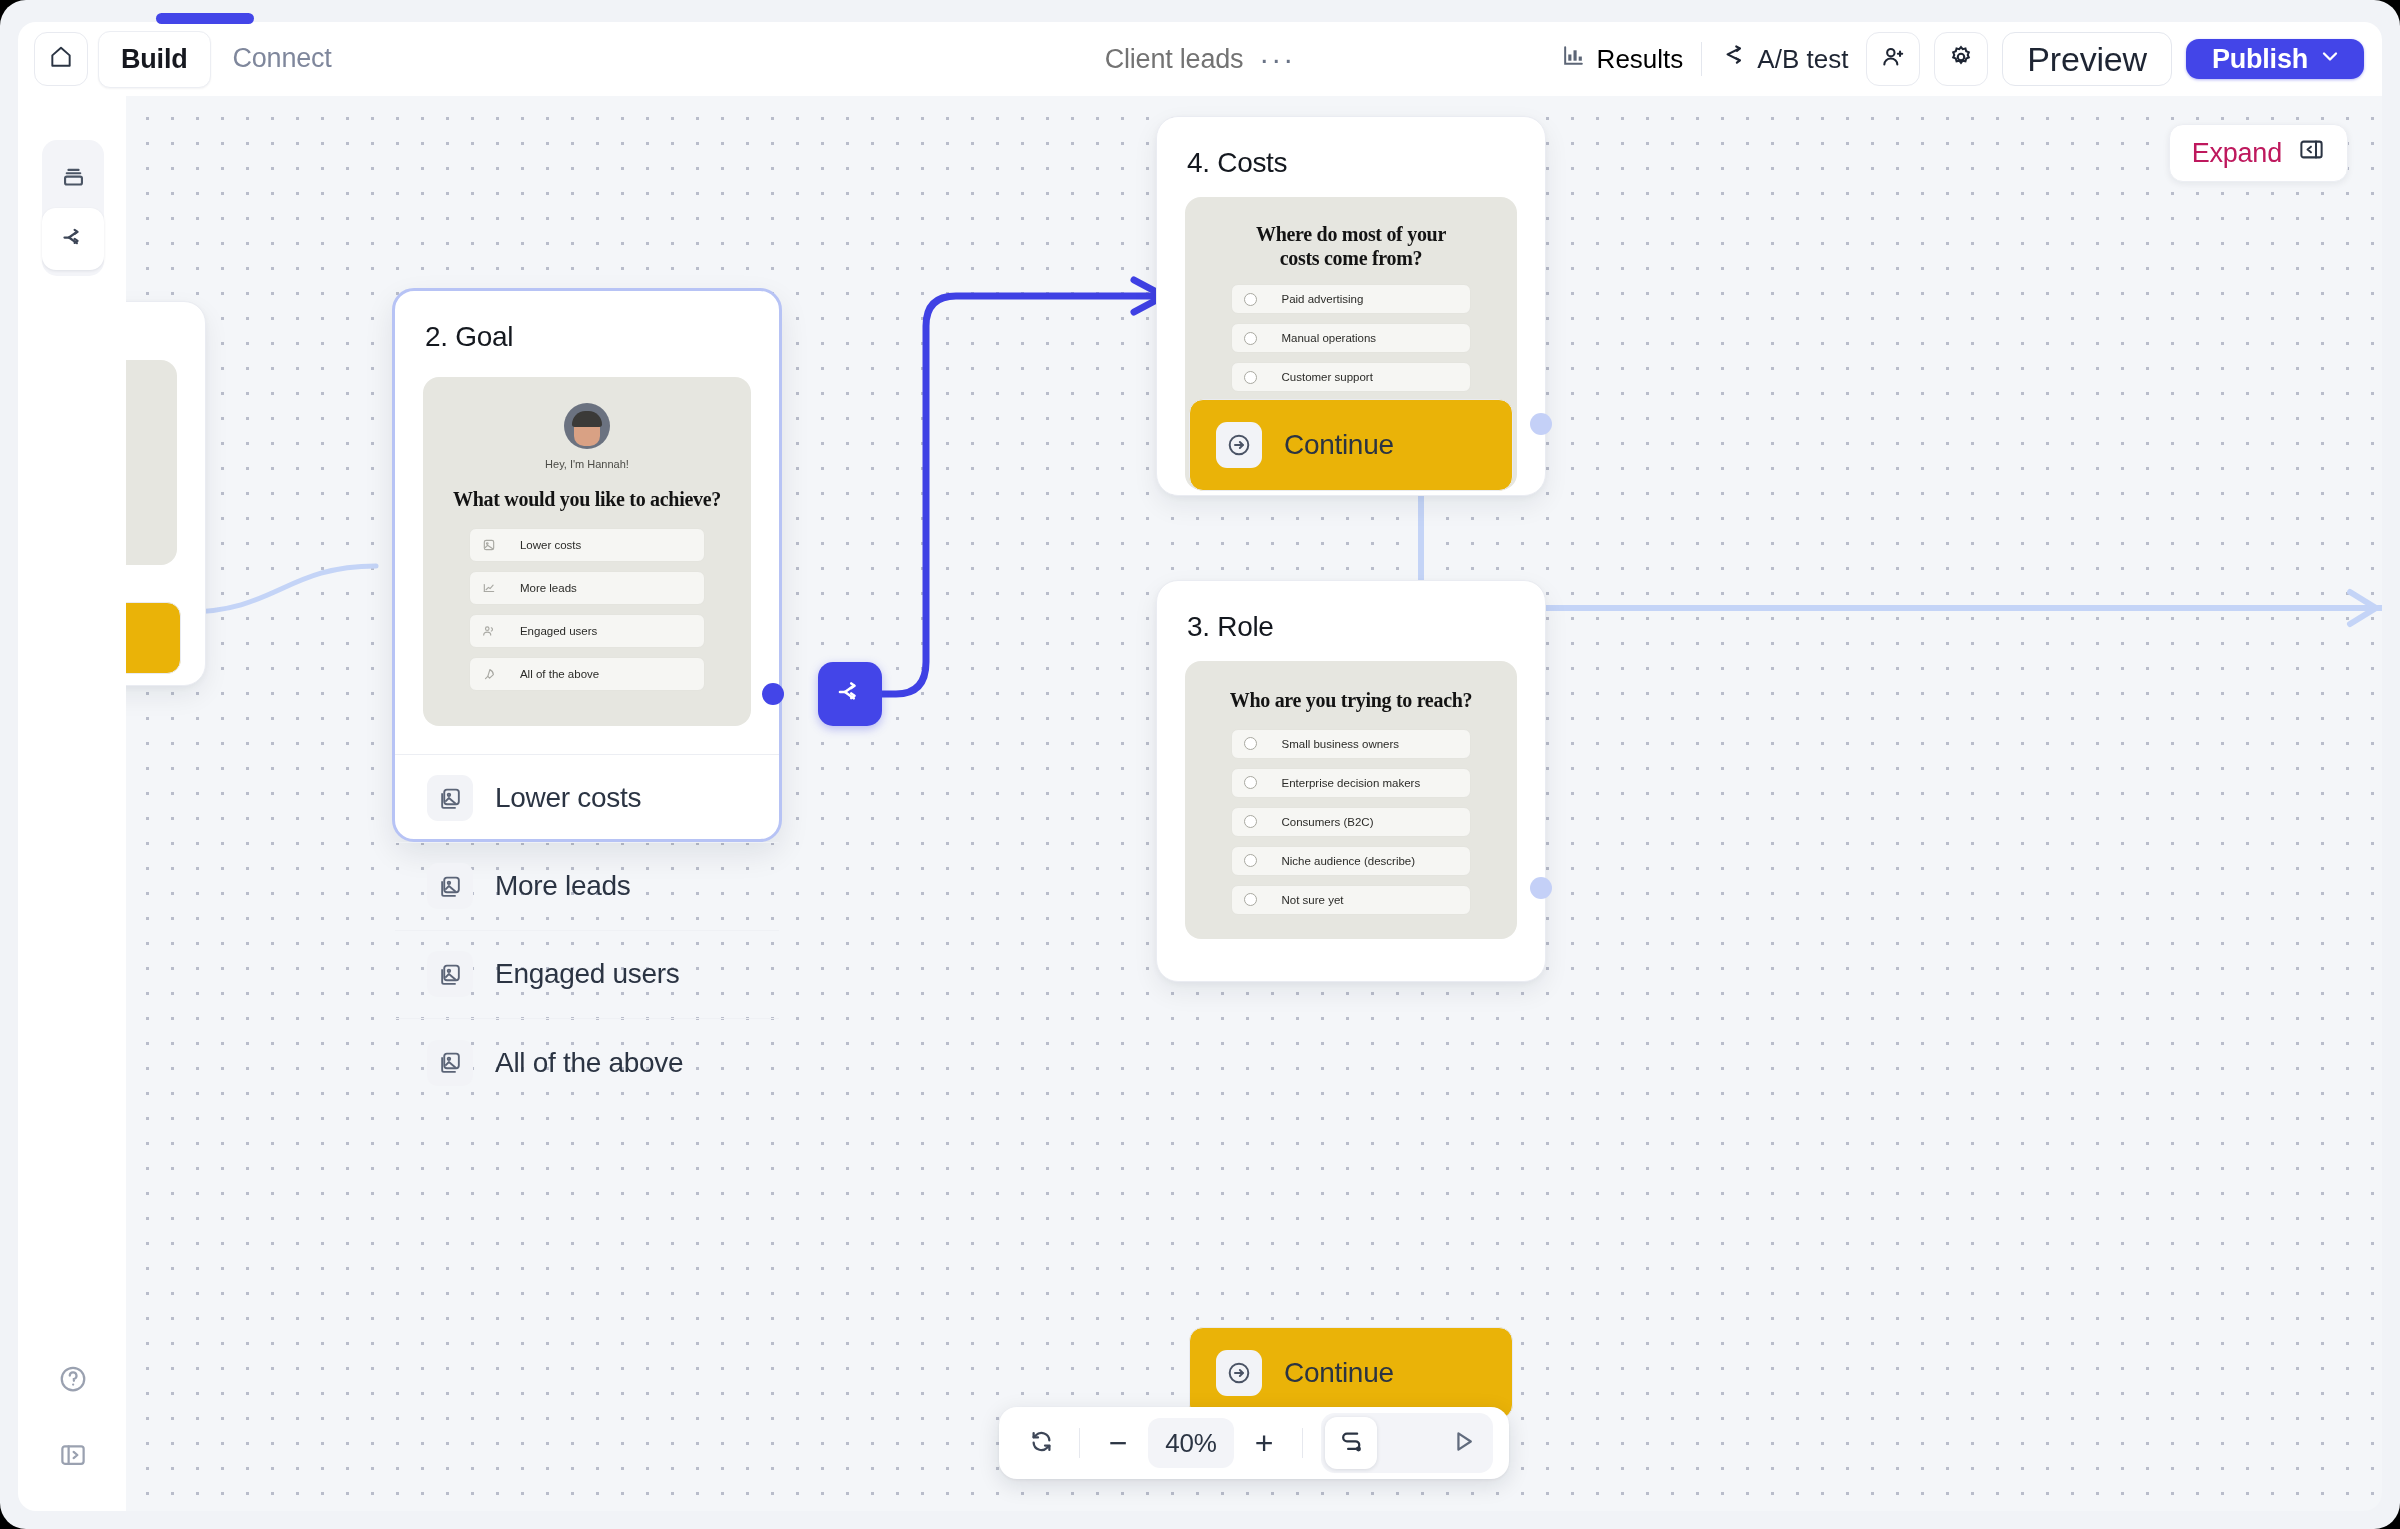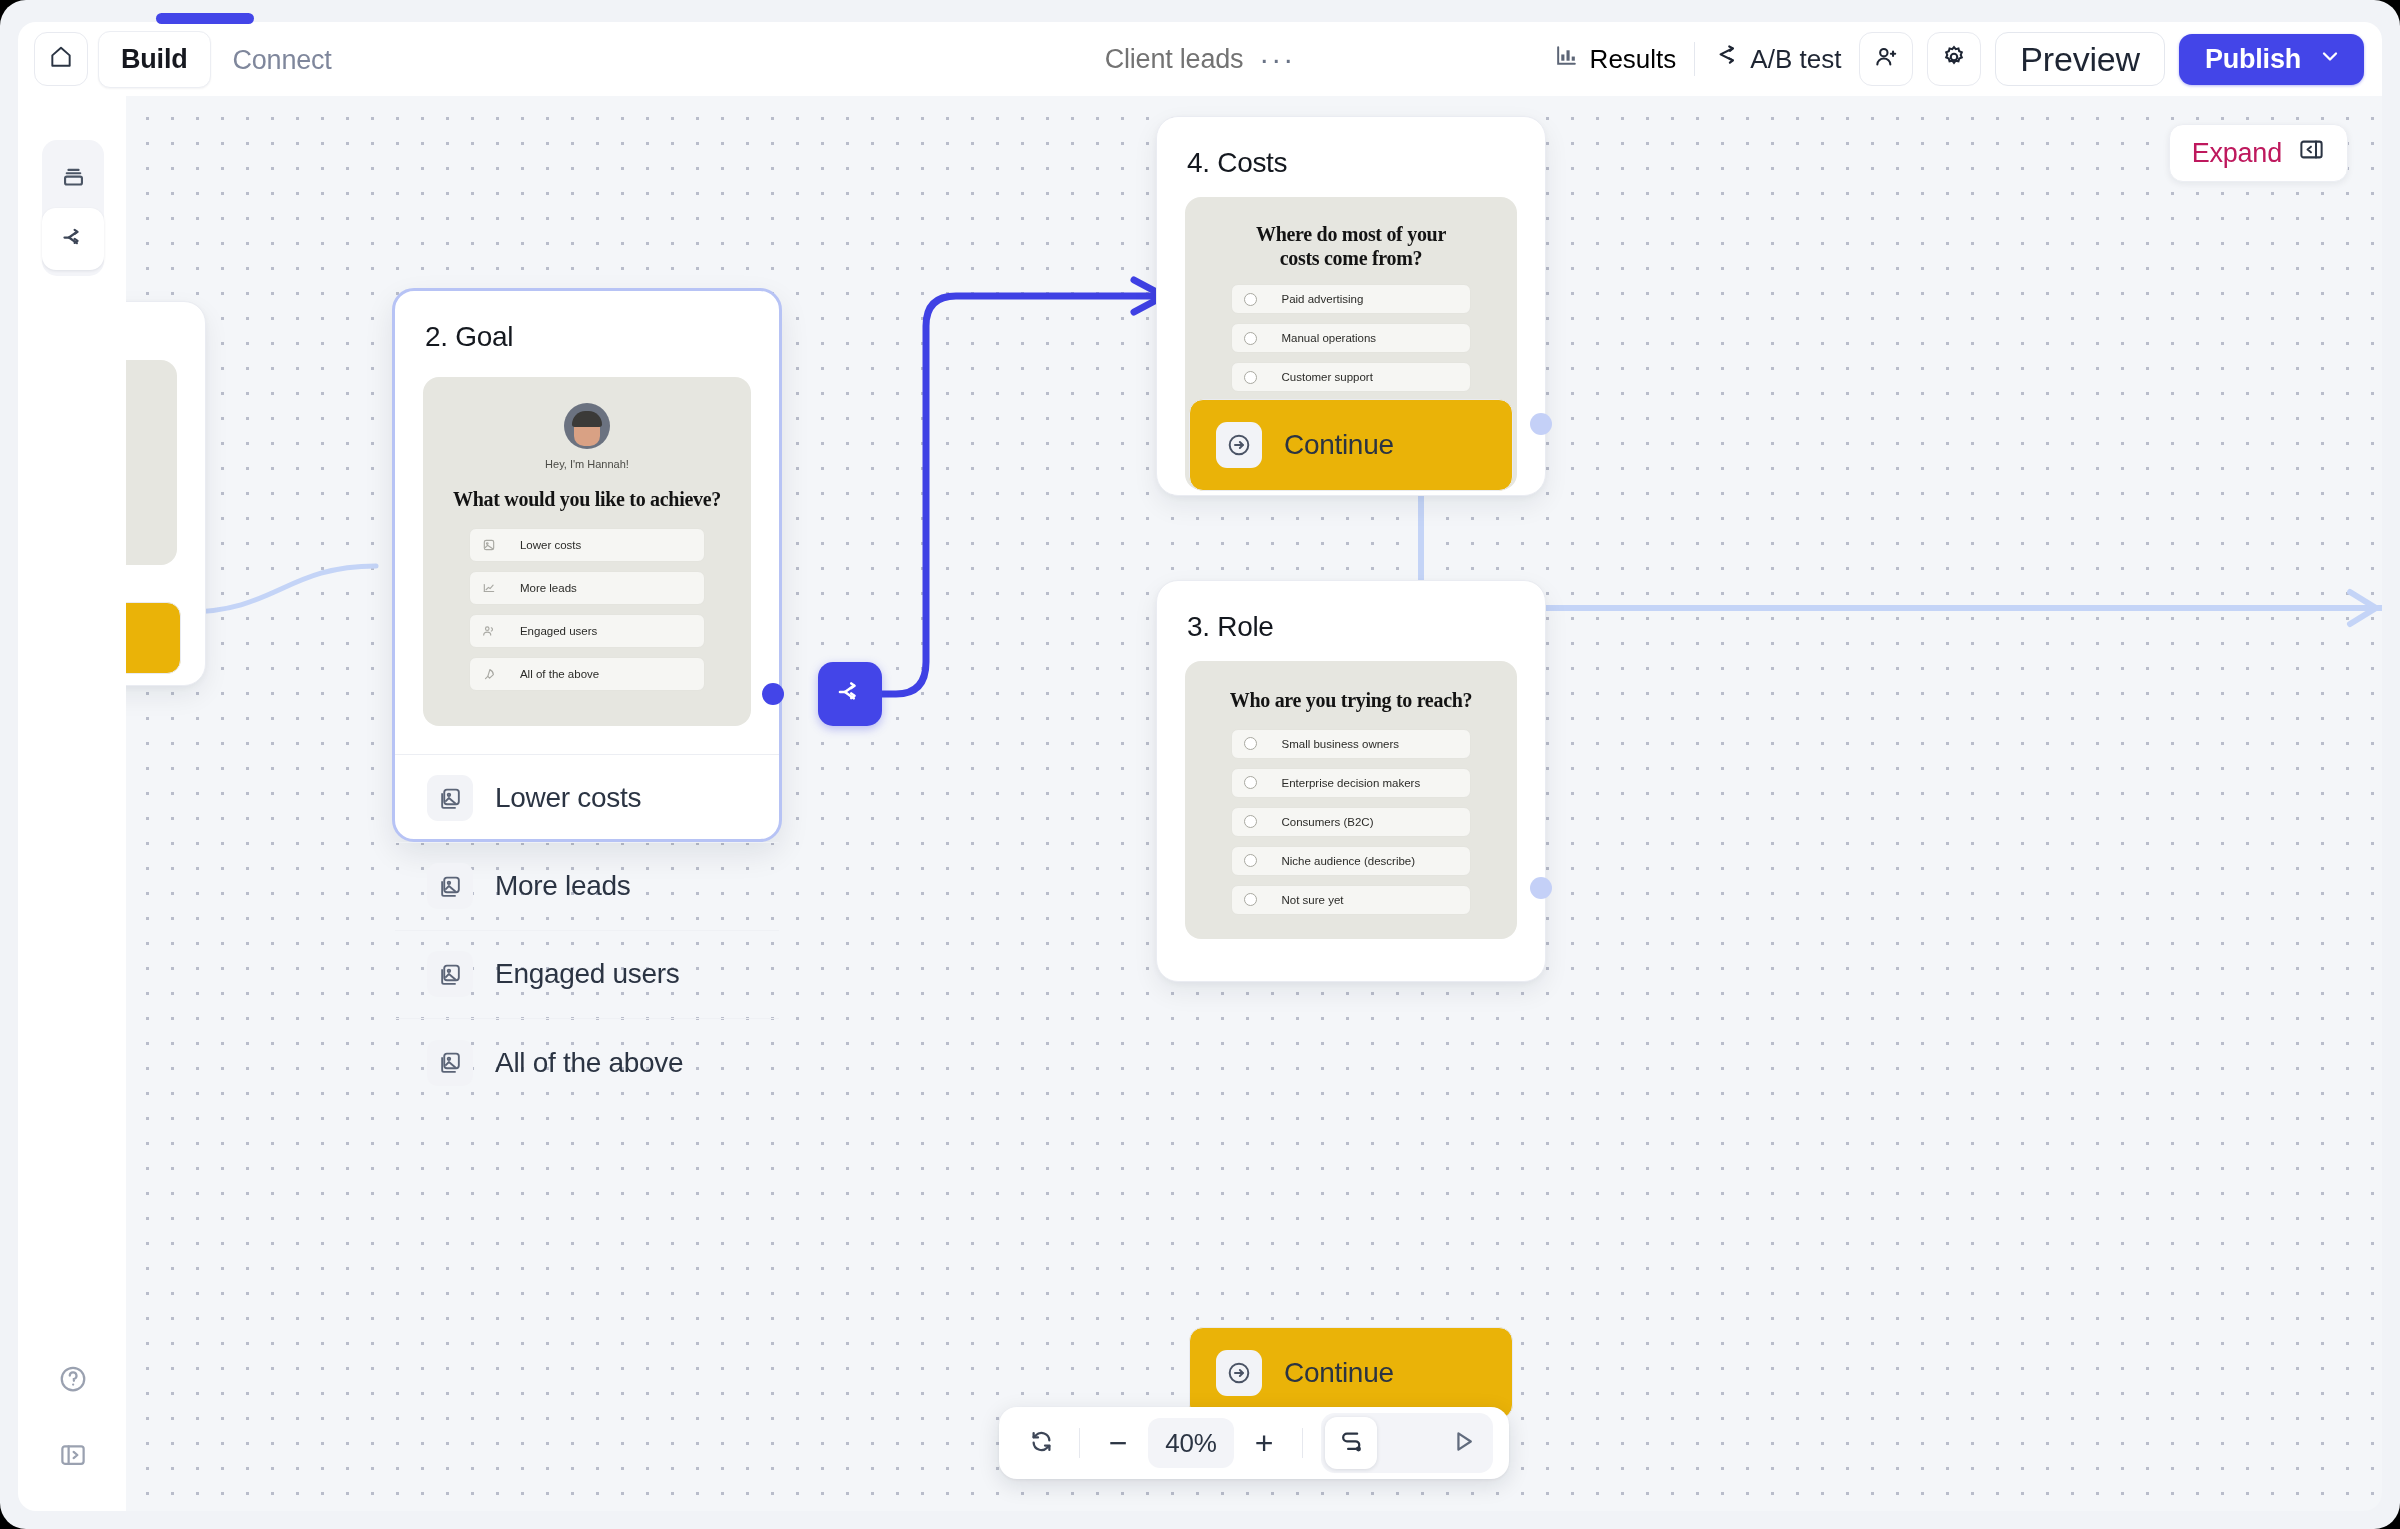--- a/index.html
+++ b/index.html
@@ -35,21 +35,21 @@
     z-index: 30;
   }
   .icon-btn {
     width: 54px; height: 54px;
     border: 1px solid #e8eaf0; border-radius: 13px;
     background: #fff;
     display: flex; align-items: center; justify-content: center;
     cursor: pointer; flex: none;
   }
   .seg {
-    display: flex; align-items: flex-end; margin-left: 10px;
+    display: flex; align-items: flex-start; margin-left: 10px;
   }
   .seg-item {
     font-size: 27px; color: #7f879c;
     padding: 12px 22px; border-radius: 12px; cursor: pointer;
     letter-spacing: -0.2px;
   }
   .seg-item.active {
     color: #16181f; font-weight: 700;
     background: #fff;
     border: 1px solid #eceef3;
@@ -72,24 +72,24 @@
   .txt-btn.dark { color: #1e2533; }
   .vdiv { width: 1px; height: 34px; background: #e4e7ee; }
   .ghost-btn {
     height: 54px; padding: 0 24px;
     border: 1px solid #e4e7ee; border-radius: 13px;
     background: #fff; font-size: 34px; color: #1e2533;
     display: flex; align-items: center; cursor: pointer;
     letter-spacing: -0.2px;
   }
   .publish-btn {
-    height: 51px; padding: 0 22px 0 26px;
+    height: 40px; padding: 0 22px 0 26px;
     border-radius: 13px; background: #4345e8;
     color: #fff; font-size: 27px; font-weight: 700;
-    display: flex; align-items: center; gap: 17px;
+    display: flex; align-items: center; gap: 10px;
     cursor: pointer; letter-spacing: -0.2px;
     box-shadow: 0 1px 3px rgba(67,69,232,.4);
   }
 
   
   .rail {
     position: absolute; left: 18px; top: 96px; bottom: 18px;
     width: 108px; background: #fff;
     border-radius: 0 0 0 18px;
     z-index: 25;

